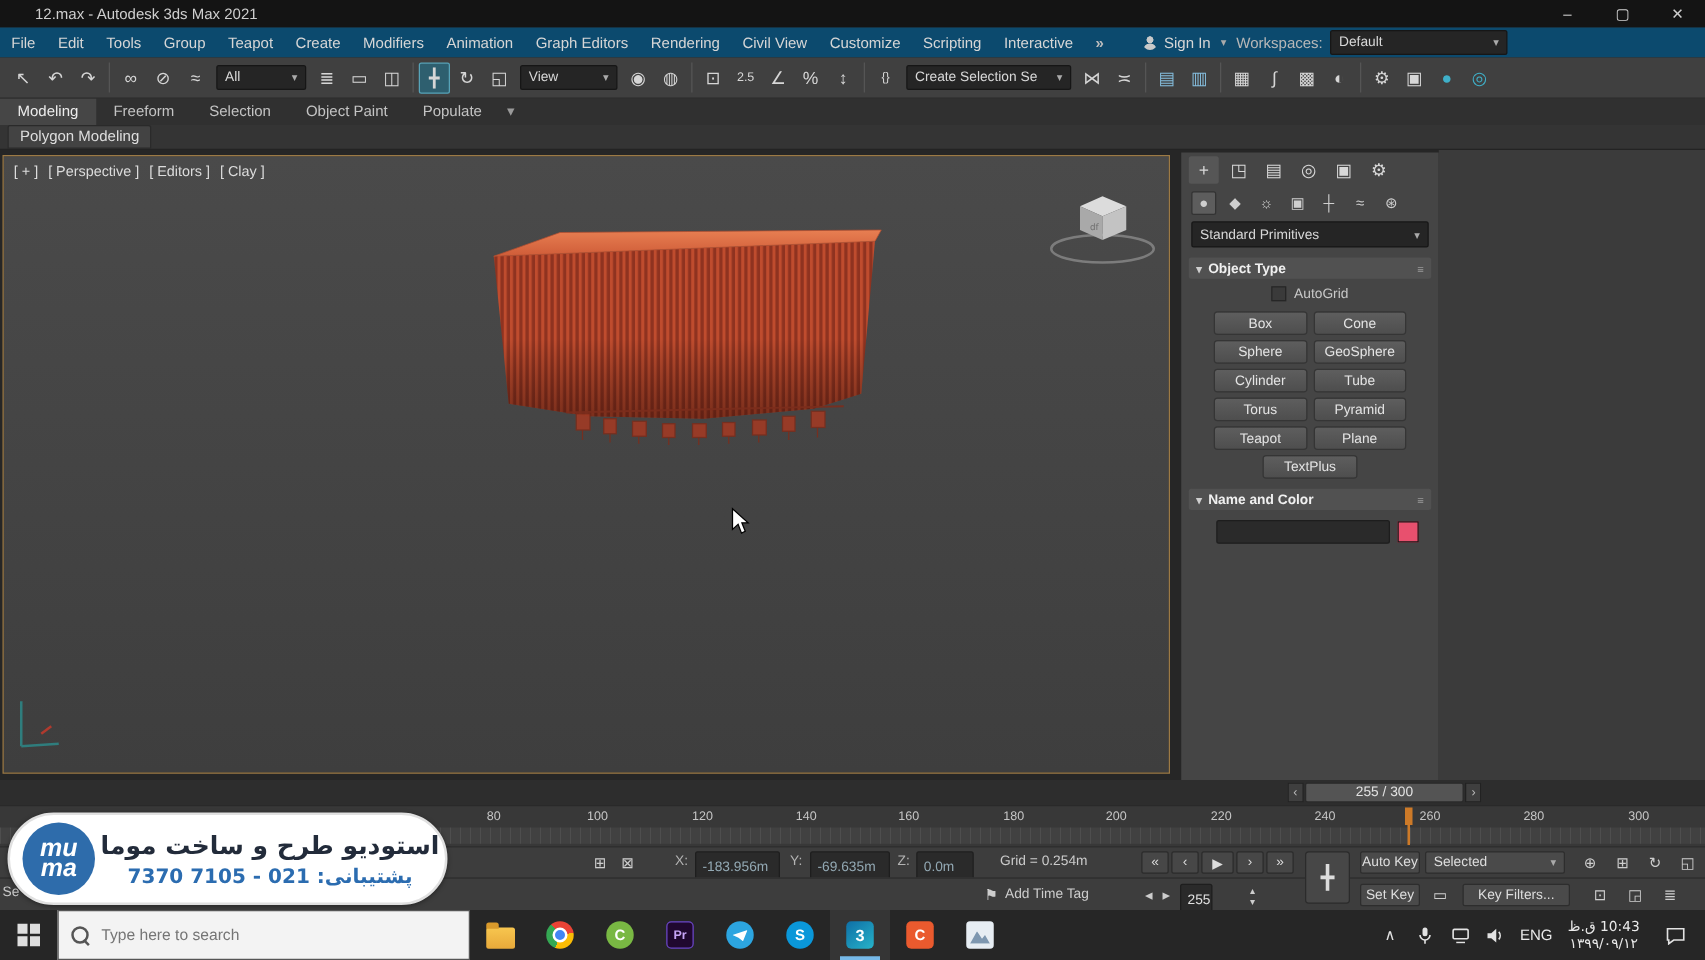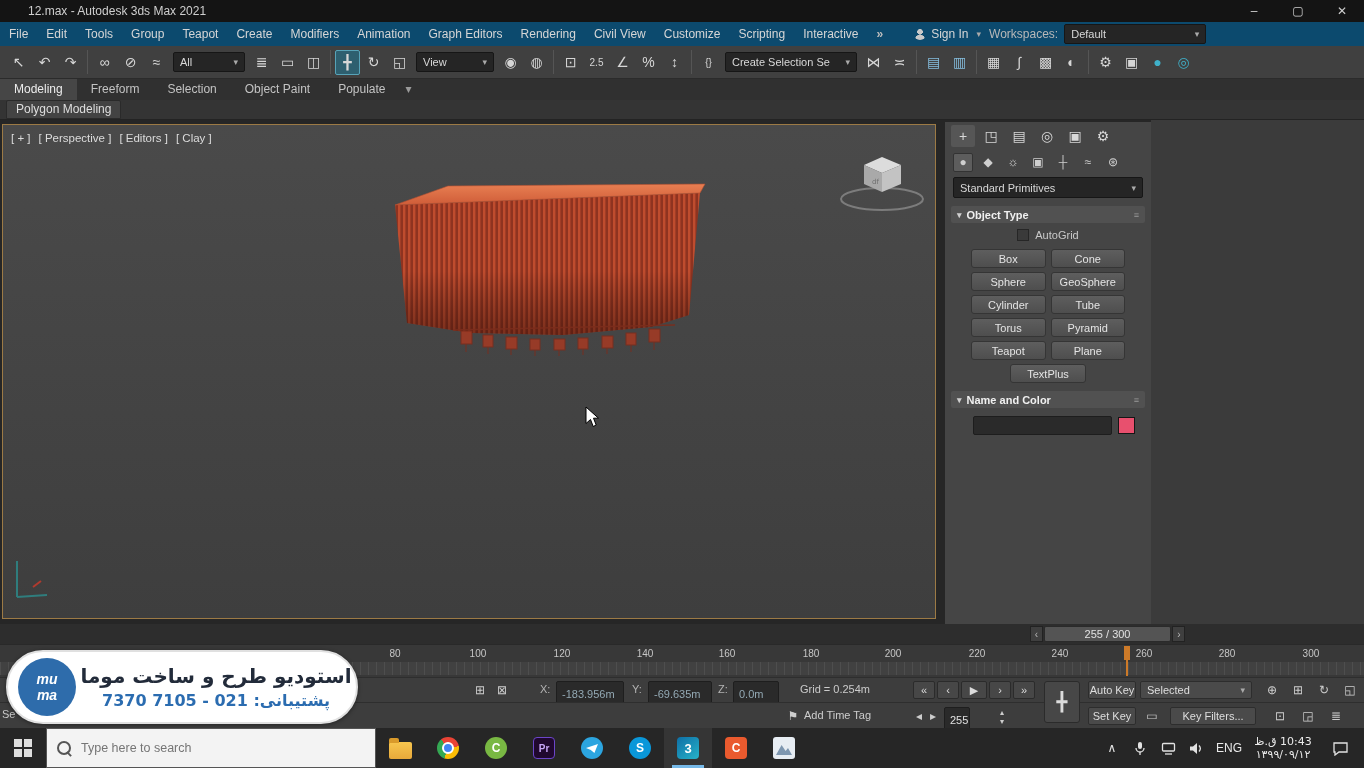--- a/index.html
+++ b/index.html
@@ -86,21 +86,21 @@
   .pb{position:absolute;top:3px;width:22px;height:18px;background:#474747;border:1px solid #2b2b2b;border-radius:2px;
       color:#dcdcdc;font-size:11px;display:flex;align-items:center;justify-content:center;box-sizing:border-box}
   .sbtn{position:absolute;top:3px;height:18px;background:#4a4a4a;border:1px solid #2d2d2d;border-radius:2px;
         color:#dedede;font-size:11px;display:flex;align-items:center;justify-content:center;box-sizing:border-box}
   .bigkey{left:1044px;top:681px;width:36px;height:42px;background:#474747;border:1px solid #2b2b2b;border-radius:3px;
           display:flex;align-items:center;justify-content:center;color:#dcdcdc;font-size:18px;box-sizing:border-box;z-index:3}
   
   .logo{left:6px;top:650px;width:352px;height:74px;background:#ffffff;border:2px solid #e0e0e0;border-radius:40px;
         display:flex;align-items:center;z-index:40;box-sizing:border-box;box-shadow:0 1px 4px rgba(0,0,0,.4)}
   .logo-circle{width:58px;height:58px;border-radius:50%;background:#2e6cab;margin-left:10px;display:flex;flex-direction:column;
-               align-items:center;justify-content:center;color:#fff;font-weight:bold;font-style:italic;font-size:14px;line-height:16px}
+               align-items:center;justify-content:center;color:#fff;font-weight:bold;font-style:italic;font-size:20px;line-height:16px}
   .logo-text{flex:1;text-align:center;direction:rtl}
   .logo-line1{color:#222b3a;font-weight:bold;font-size:20px}
   .logo-line2{color:#2b6cb0;font-weight:bold;font-size:16px;margin-top:3px}
   
   .taskbar{left:0;top:728px;width:1364px;height:40px;background:#262626;display:flex;align-items:center;z-index:50}
   .startbtn{width:46px;height:40px;display:flex;align-items:center;justify-content:center}
   .winlogo{display:grid;grid-template-columns:8px 8px;grid-template-rows:8px 8px;gap:2px}
   .winlogo span{background:#dedede}
   .searchbox{width:330px;height:40px;background:#f3f3f3;border:1px solid #555;box-sizing:border-box;display:flex;align-items:center;gap:8px;padding:0 10px}
   .mag{width:10px;height:10px;border:2px solid #555;border-radius:50%;position:relative}

